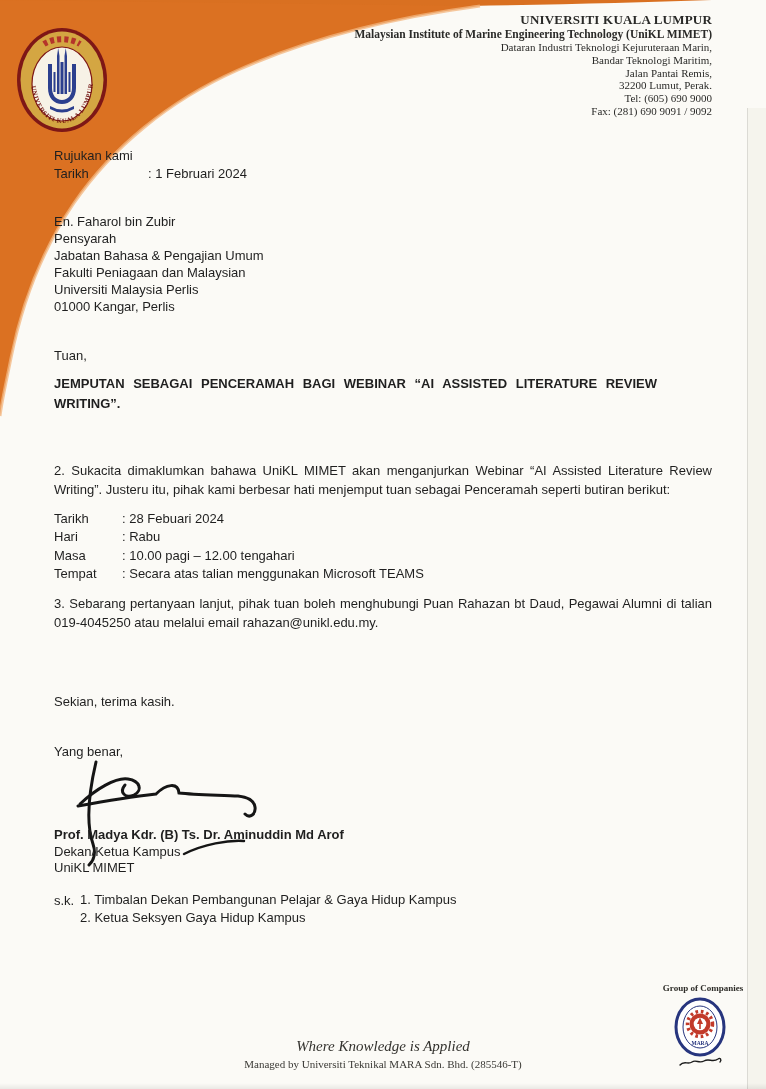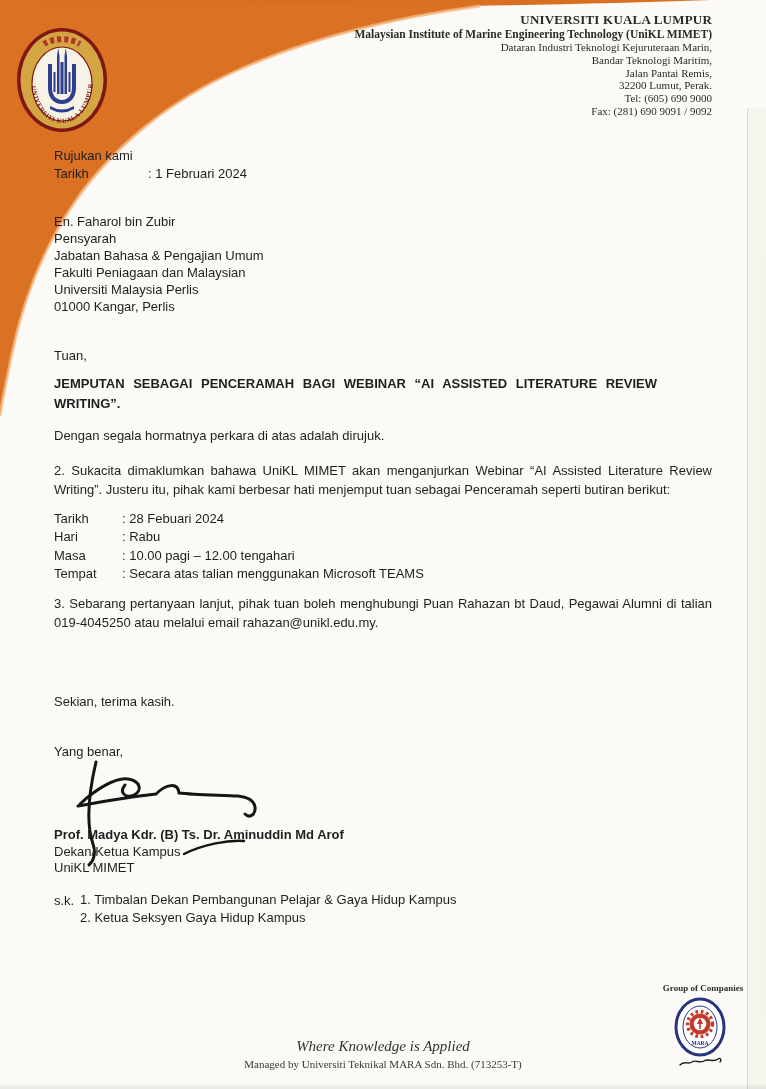--- a/index.html
+++ b/index.html
@@ -109,21 +109,20 @@
     <div>Jabatan Bahasa &amp; Pengajian Umum</div>
     <div>Fakulti Peniagaan dan Malaysian</div>
     <div>Universiti Malaysia Perlis</div>
     <div>01000 Kangar, Perlis</div>
   </div>
 
   <div class="abs t" style="top:346px;left:54px">Tuan,</div>
 
   <div class="abs t bold just" style="top:374px;left:54px;width:603px;line-height:19.5px">JEMPUTAN SEBAGAI PENCERAMAH BAGI WEBINAR “AI ASSISTED LITERATURE REVIEW WRITING”.</div>
 
-  <div class="abs t" style="top:426px;left:54px">Dengan segala hormatnya perkara di atas adalah dirujuk.</div>
   <div class="abs t just" style="top:461px;left:54px;width:658px">2.  Sukacita dimaklumkan bahawa UniKL MIMET akan menganjurkan Webinar “AI Assisted Literature Review Writing”. Justeru itu, pihak kami berbesar hati menjemput tuan sebagai Penceramah seperti butiran berikut:</div>
 
   <div class="abs t" style="top:510px;left:54px">
     <div class="d-row">
       <div class="d-label">Tarikh</div>
       <div>: 28 Febuari 2024</div>
     </div>
     <div class="d-row">
       <div class="d-label">Hari</div>
       <div>: Rabu</div>
@@ -158,21 +157,21 @@
 
   <div class="abs t cc-wrap" style="top:891px;left:54px">
     <div class="cc-label">s.k.</div>
     <div class="cc-items">
       <div>1. Timbalan Dekan Pembangunan Pelajar &amp; Gaya Hidup Kampus</div>
       <div>2. Ketua Seksyen Gaya Hidup Kampus</div>
     </div>
   </div>
 
   <div class="abs foot-tagline">Where Knowledge is Applied</div>
-  <div class="abs foot-managed">Managed by Universiti Teknikal MARA Sdn. Bhd. (713253-T)</div>
+  <div class="abs foot-managed">Managed by Universiti Teknikal MARA Sdn. Bhd. (285546-T)</div>
 
   <div class="abs group-label">Group of Companies</div>
 
   <svg class="abs" style="top:997px;left:672px" width="56" height="80" viewBox="0 0 56 80">
     <ellipse cx="28" cy="30" rx="24" ry="28" fill="#ffffff" stroke="#27357E" stroke-width="3"></ellipse>
     <ellipse cx="28" cy="30" rx="17" ry="21" fill="#ffffff" stroke="#27357E" stroke-width="1"></ellipse>
     <circle cx="28" cy="27" r="12.5" fill="none" stroke="#C23A2A" stroke-width="3.5" stroke-dasharray="2.6 2.8"></circle>
     <circle cx="28" cy="27" r="10.5" fill="#C23A2A"></circle>
     <circle cx="28" cy="27" r="6.3" fill="#ffffff"></circle>
     <polygon points="28,20.5 31,27 25,27" fill="#C23A2A"></polygon>

